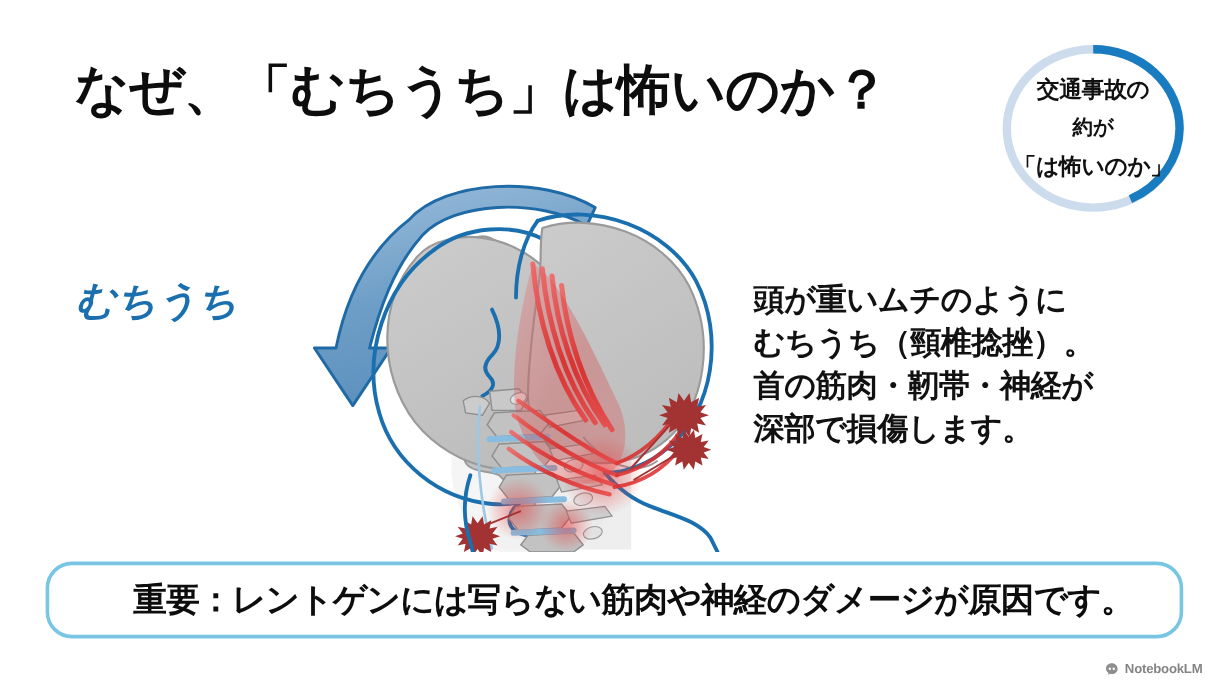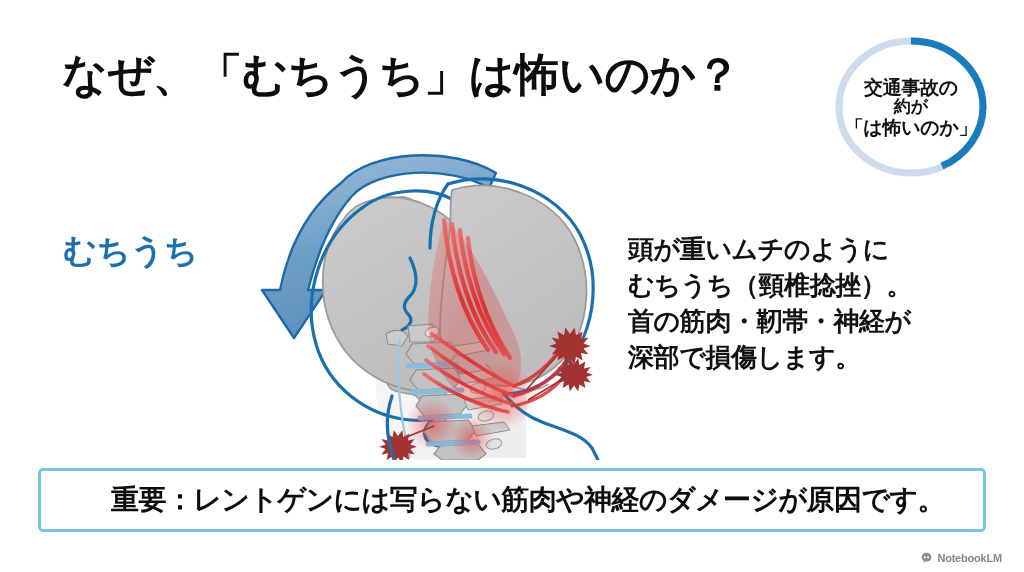--- a/index.html
+++ b/index.html
@@ -52,21 +52,21 @@
   #stat-badge .badge-text {
     position: absolute;
     left: 0;
     top: 0;
     width: 170px;
     height: 152px;
     display: flex;
     flex-direction: column;
     align-items: center;
     justify-content: center;
-    gap: 0px;
+    gap: 12px;
   }
   .badge-line1 {
     font-size: 19px;
     font-weight: 700;
     color: #111111;
     line-height: 1;
     margin-bottom: 1px;
     letter-spacing: -0.3px;
   }
   .badge-line2 {
@@ -107,20 +107,21 @@
   
   #whiplash-label {
     position: absolute;
     left: 63px;
     top: 229px;
     font-size: 33px;
     font-weight: 700;
     color: #1a6fae;
     letter-spacing: 0px;
     white-space: nowrap;
+    font-style: italic;
   }
 
   
   #illustration {
     position: absolute;
     left: 196px;
     top: 138px;
     width: 430px;
     height: 322px;
   }
@@ -145,21 +146,21 @@
 
   
   #key-banner {
     position: absolute;
     left: 38px;
     top: 468px;
     width: 948px;
     height: 64px;
     box-sizing: border-box;
     border: 3px solid #79c6e4;
-    border-radius: 5px;
+    border-radius: 22px;
     background: #ffffff;
     display: flex;
     align-items: center;
     justify-content: center;
     padding-left: 32px;
   }
   #key-banner-text {
     font-size: 28px;
     font-weight: 700;
     color: #0d0d0d;

